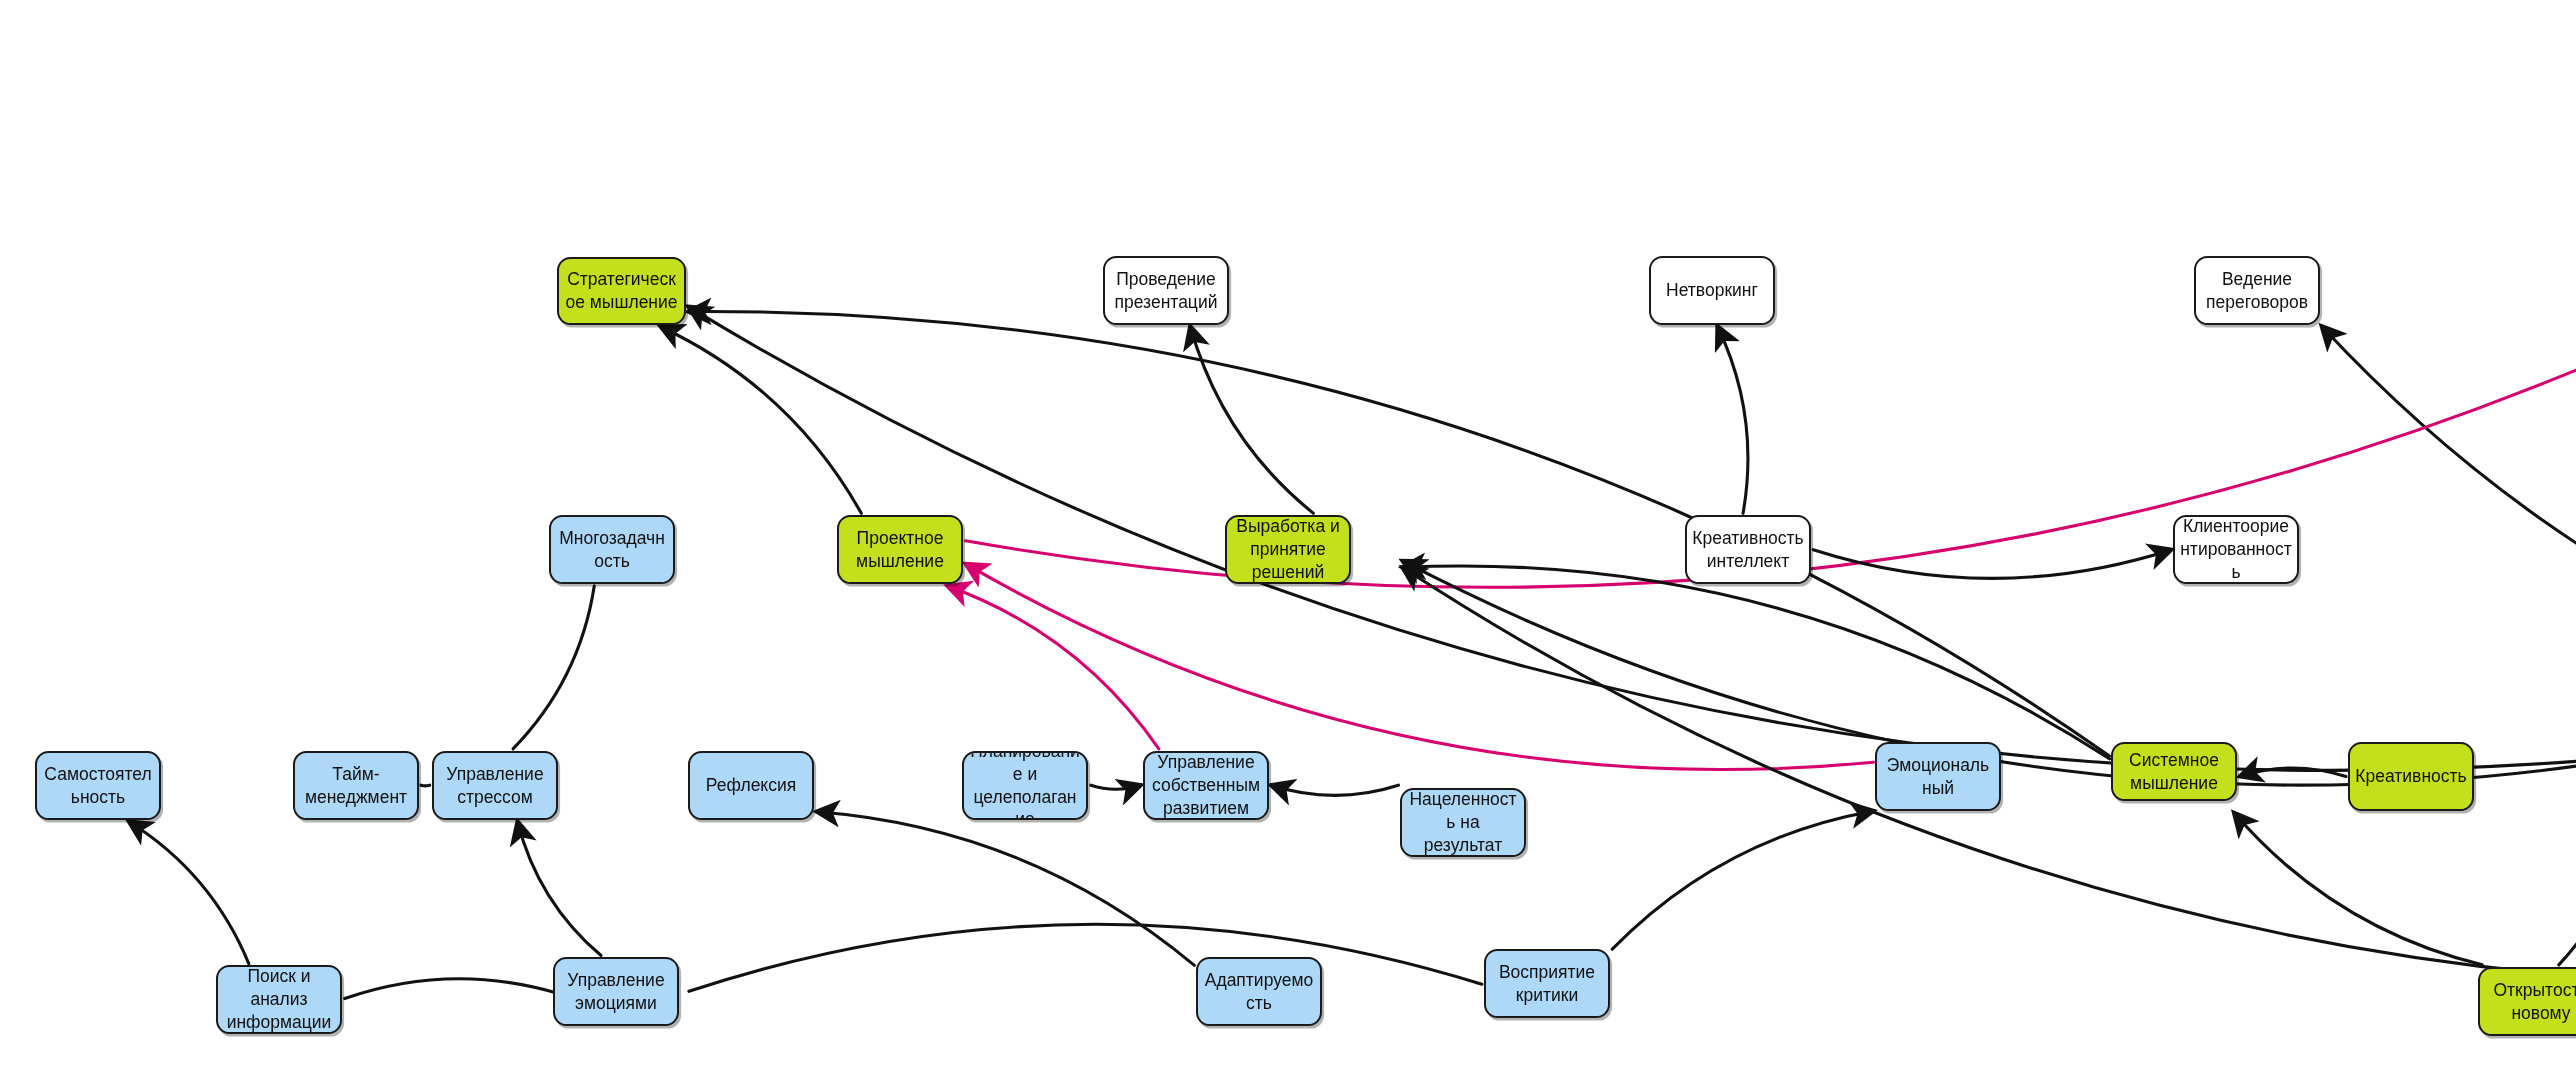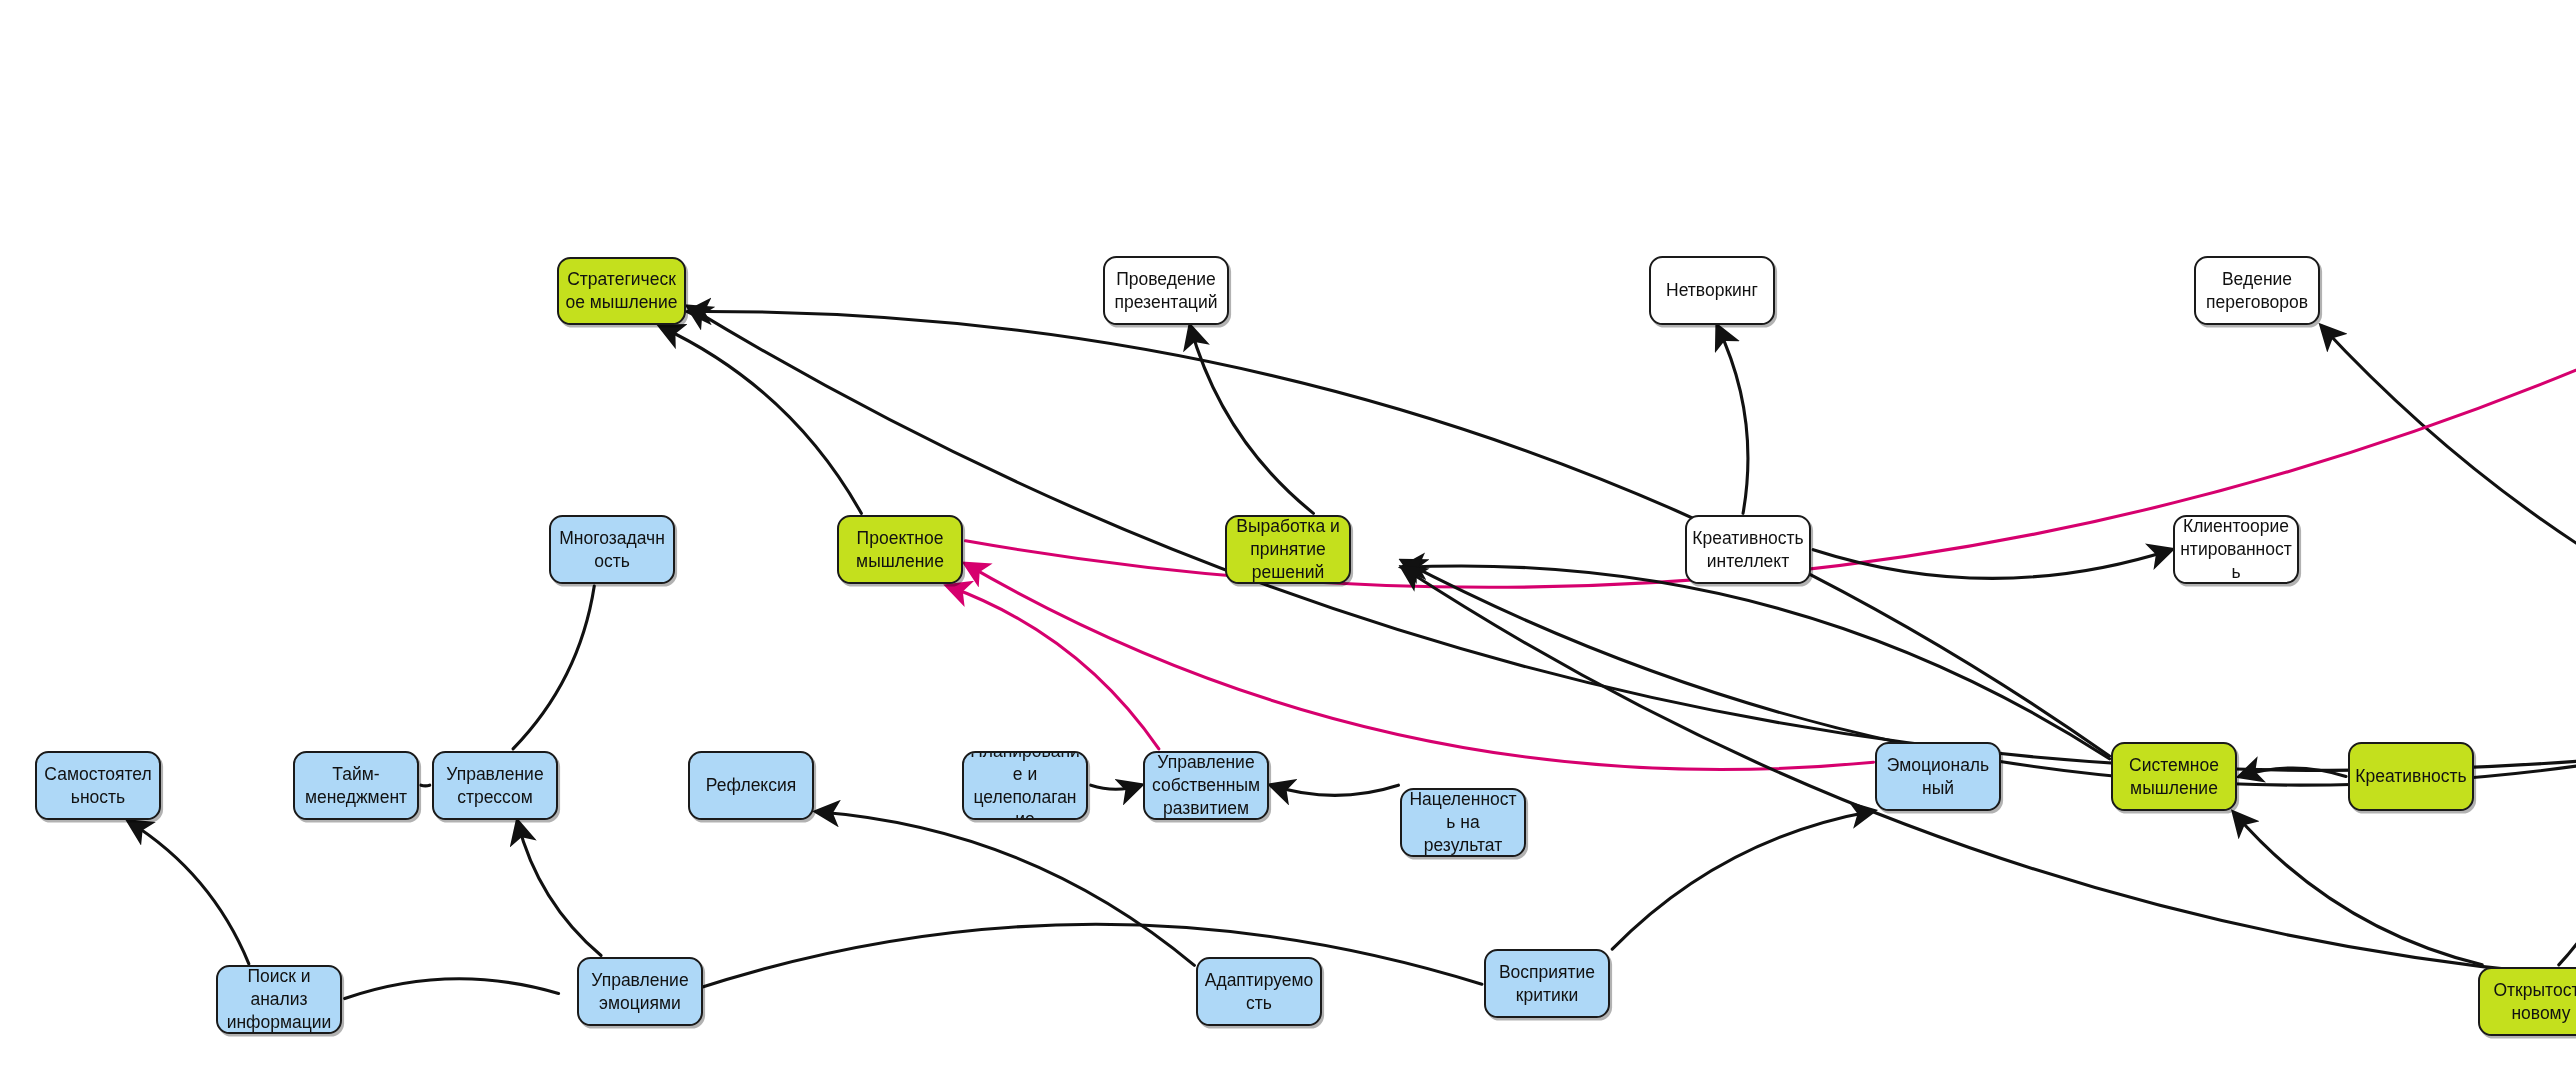--- a/index.html
+++ b/index.html
@@ -141,30 +141,30 @@
       </div>
       <div class="node sw-blue" style="left: 1143px; top: 751px; width: 126px; height: 69px;">
         <span class="lbl">Управление собственным развитием</span>
       </div>
       <div class="node sw-blue" style="left: 1400px; top: 751px; width: 126px; height: 69px; margin-top: 37px;">
         <span class="lbl">Нацеленность на результат</span>
       </div>
       <div class="node sw-blue" style="left: 1875px; top: 742px; width: 126px; height: 69px;">
         <span class="lbl">Эмоциональный</span>
       </div>
-      <div class="node sw-green" style="left: 2111px; top: 742px; width: 126px; height: 69px;">
+      <div class="node sw-green" style="left: 2111px; top: 742px; width: 126px; height: 59px;">
         <span class="lbl">Системное мышление</span>
       </div>
       <div class="node sw-green" style="left: 2348px; top: 742px; width: 126px; height: 69px;">
         <span class="lbl">Креативность</span>
       </div>
       <div class="node sw-blue" style="left: 216px; top: 965px; width: 126px; height: 69px;">
         <span class="lbl">Поиск и анализ информации</span>
       </div>
-      <div class="node sw-blue" style="left: 577px; top: 957px; width: 126px; height: 69px;">
+      <div class="node sw-blue" style="left: 553px; top: 957px; width: 126px; height: 69px;">
         <span class="lbl">Управление эмоциями</span>
       </div>
       <div class="node sw-blue" style="left: 1196px; top: 957px; width: 126px; height: 69px;">
         <span class="lbl">Адаптируемость</span>
       </div>
       <div class="node sw-blue" style="left: 1484px; top: 949px; width: 126px; height: 69px;">
         <span class="lbl">Восприятие критики</span>
       </div>
       <div class="node sw-green" style="left: 2478px; top: 967px; width: 126px; height: 69px;">
         <span class="lbl">Открытость новому</span>

